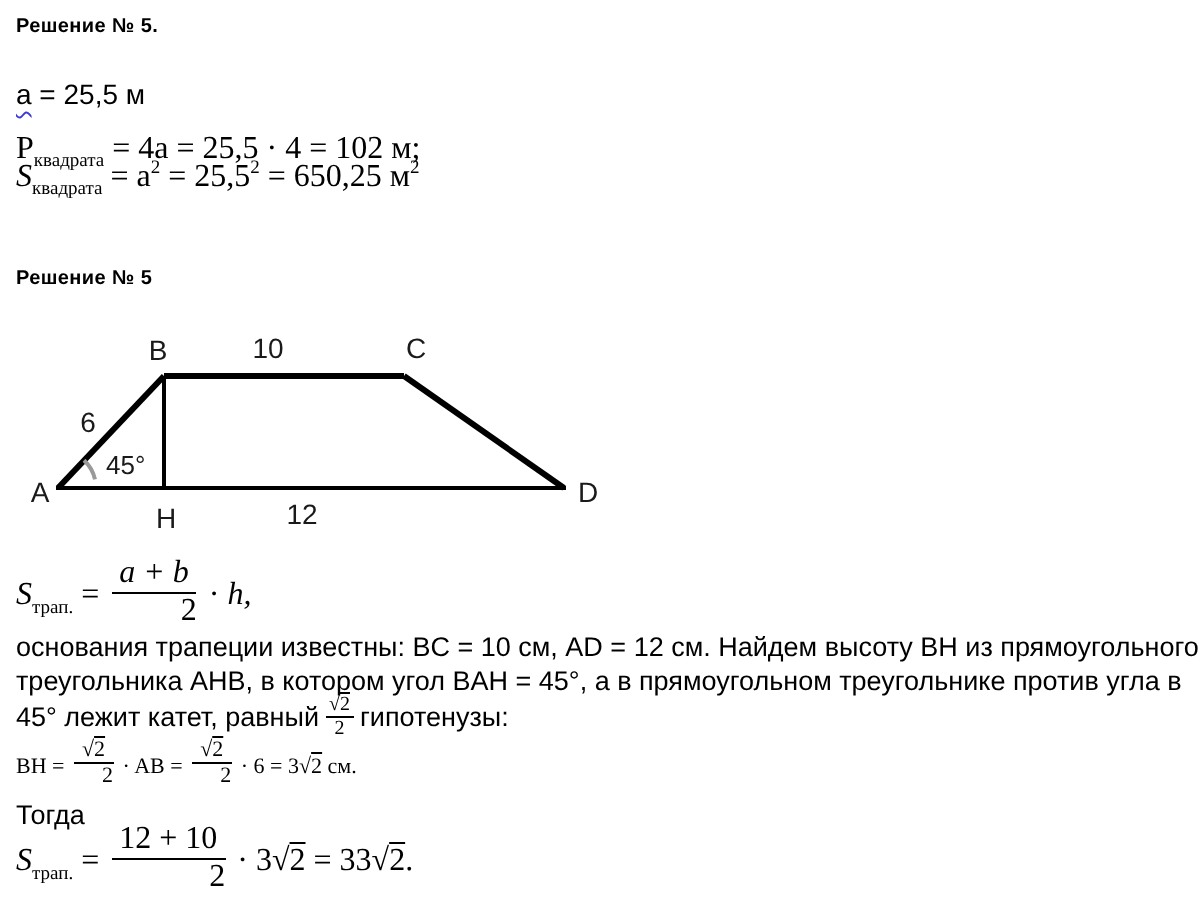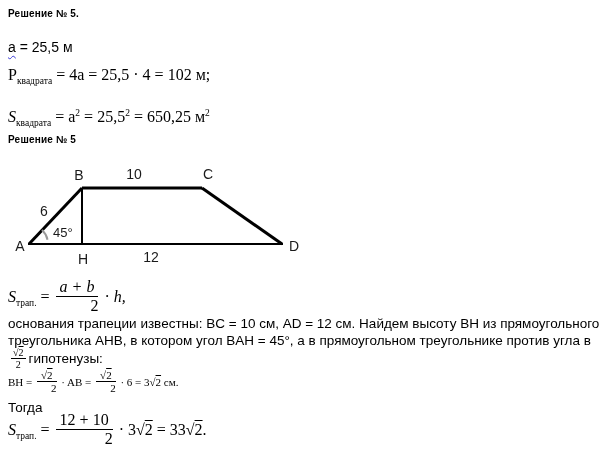--- a/index.html
+++ b/index.html
@@ -50,21 +50,21 @@
 <div class="abs heading" style="top:8px">Решение № 5.</div>
 
 <div class="abs given" style="top:39px">
   <span class="wavy">a</span><span> = 25,5 м</span>
 </div>
 
 <div class="abs formula" style="top:66px">
   <span>P</span><sub>квадрата</sub><span> = 4a = 25,5 · 4 = 102 м;</span>
 </div>
 
-<div class="abs formula" style="top:108px">
+<div class="abs formula" style="top:80px">
   <span class="it">S</span><sub>квадрата</sub><span> = a</span><sup>2</sup><span> = 25,5</span><sup>2</sup><span> = 650,25 м</span><sup>2</sup>
 </div>
 
 <div class="abs heading" style="top:134px">Решение № 5</div>
 
 <svg class="abs" style="top:156px" width="330" height="118" viewBox="0 0 330 118">
   <line x1="21" y1="88" x2="74" y2="32" stroke="#000" stroke-width="3"></line>
   <line x1="74" y1="32" x2="194" y2="32" stroke="#000" stroke-width="3"></line>
   <line x1="194" y1="32" x2="274" y2="88" stroke="#000" stroke-width="3"></line>
   <line x1="20" y1="88" x2="275" y2="88" stroke="#000" stroke-width="2"></line>
@@ -82,21 +82,21 @@
 </svg>
 
 <div class="abs formula" style="top:280px">
   <span class="it">S</span><sub>трап.</sub><span> = </span><span class="frac"><span class="num it">a + b</span><span class="den">2</span></span><span> · </span><span class="it">h,</span>
 </div>
 
 <div class="abs body-text" style="top:315px">основания трапеции известны:  BC = 10 см, AD = 12 см. Найдем высоту BH из прямоугольного</div>
 <div class="abs body-text" style="top:332px">треугольника AHB, в котором угол BAH = 45°, а в прямоугольном треугольнике против угла в</div>
 
 <div class="abs body-text" style="top:346px;line-height:26px">
-  <span class="sfrac"><span class="num m-sqrt">√<span class="ovl">2</span></span><span class="den">2</span></span><span>гипотенузы:</span>
+  <span>45° лежит катет, равный</span><span class="sfrac"><span class="num m-sqrt">√<span class="ovl">2</span></span><span class="den">2</span></span><span>гипотенузы:</span>
 </div>
 
 <div class="abs formula" style="top:371px;font-size:11px">
   <span>BH = </span><span class="frac"><span class="num m-sqrt">√<span class="ovl">2</span></span><span class="den">2</span></span><span> · AB = </span><span class="frac"><span class="num m-sqrt">√<span class="ovl">2</span></span><span class="den">2</span></span><span> · 6 = 3</span><span class="m-sqrt">√<span class="ovl">2</span></span><span> см.</span>
 </div>
 
 <div class="abs body-text" style="top:399px">Тогда</div>
 
 <div class="abs formula" style="top:413px">
   <span class="it">S</span><sub>трап.</sub><span> = </span><span class="frac"><span class="num">12 + 10</span><span class="den">2</span></span><span> · 3</span><span class="m-sqrt">√<span class="ovl">2</span></span><span> = 33</span><span class="m-sqrt">√<span class="ovl">2</span></span><span>.</span>

